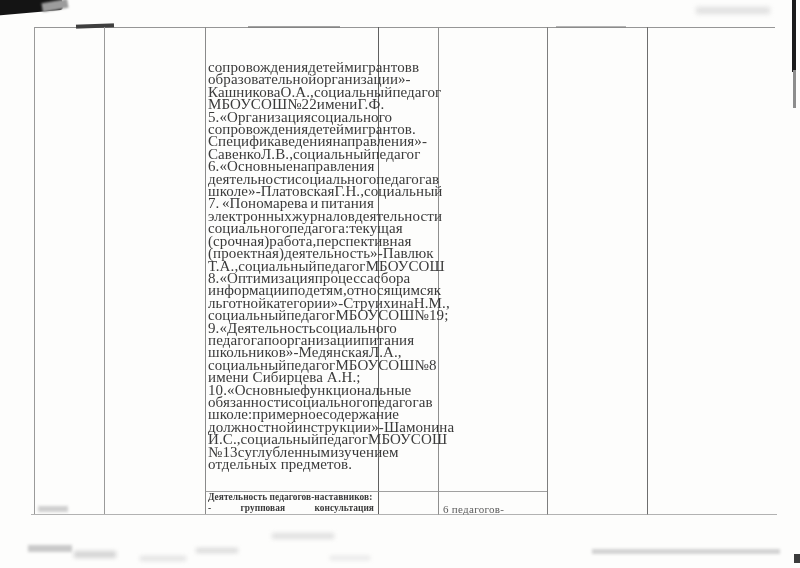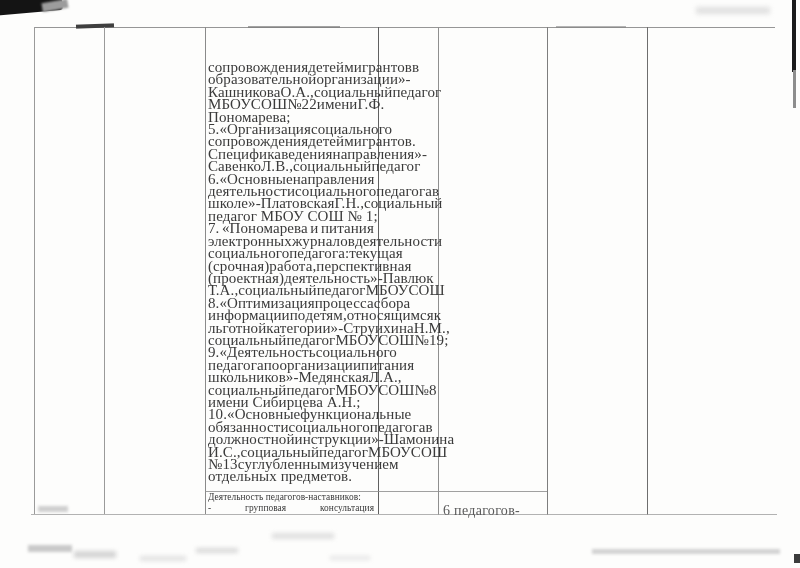--- a/index.html
+++ b/index.html
@@ -16,26 +16,27 @@
     position:absolute; left:208px; top:29px; width:166px;
     color:var(--ink); font-size:15px; letter-spacing:.1px;
     filter:blur(.22px);
     margin-top:32px;
   }
   .tcol .tline { height:12.42px; line-height:12.42px; white-space:nowrap; overflow:visible; }
   .mrow {
     position:absolute; left:208px; top:492px; width:166px;
     color:var(--ink); font-size:9.4px; letter-spacing:.05px;
     filter:blur(.22px);
+    font-weight:bold;
   }
   .mrow .tline { height:11.4px; line-height:11.4px; white-space:nowrap; }
   .tline.j { display:flex; justify-content:space-between; }
   .count-cell {
     position:absolute; left:443px; top:503px;
-    font-size:14px; letter-spacing:.3px; color:#5a5a5a; filter:blur(.3px);
+    font-size:11px; letter-spacing:.3px; color:#5a5a5a; filter:blur(.3px);
     white-space:nowrap;
   }
   
   .blob { position:absolute; }
 </style>
 </head>
 <body>
 
 <div class="page">
 
@@ -81,21 +82,20 @@
       </div>
       <div class="tline j">
         <span>МБОУ</span>
         <span>СОШ</span>
         <span>№</span>
         <span>22</span>
         <span>имени</span>
         <span>Г.</span>
         <span>Ф.</span>
       </div>
-      <div class="tline">Пономарева;</div>
       <div class="tline j">
         <span>5.</span>
         <span>«Организация</span>
         <span>социального</span>
       </div>
       <div class="tline j">
         <span>сопровождения</span>
         <span>детей</span>
         <span>мигрантов.</span>
       </div>
@@ -122,21 +122,20 @@
         <span>педагога</span>
         <span>в</span>
       </div>
       <div class="tline j">
         <span>школе»</span>
         <span>-</span>
         <span>Платовская</span>
         <span>Г.Н.,</span>
         <span>социальный</span>
       </div>
-      <div class="tline">педагог МБОУ СОШ № 1;</div>
       <div class="tline j">
         <span>7.</span>
         <span>«Пономарева</span>
         <span>и</span>
         <span>питания</span>
       </div>
       <div class="tline j">
         <span>электронных</span>
         <span>журналов</span>
         <span>деятельности</span>
@@ -221,20 +220,25 @@
       <div class="tline j">
         <span>10.</span>
         <span>«Основные</span>
         <span>функциональные</span>
       </div>
       <div class="tline j">
         <span>обязанности</span>
         <span>социального</span>
         <span>педагога</span>
         <span>в</span>
+      </div>
+      <div class="tline j">
+        <span>школе:</span>
+        <span>примерное</span>
+        <span>содержание</span>
       </div>
       <div class="tline j">
         <span>должностной</span>
         <span>инструкции»</span>
         <span>-</span>
         <span>Шамонина</span>
       </div>
       <div class="tline j">
         <span>И.С.,</span>
         <span>социальный</span>

